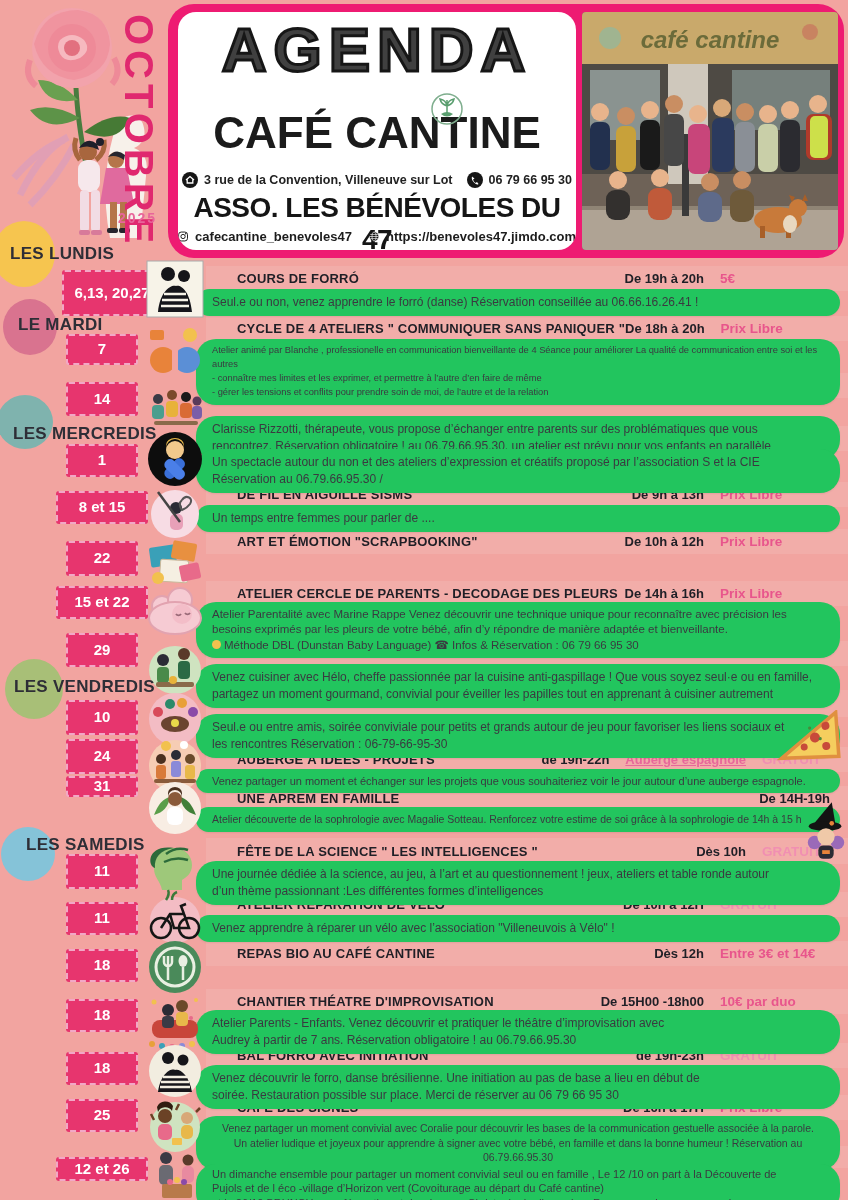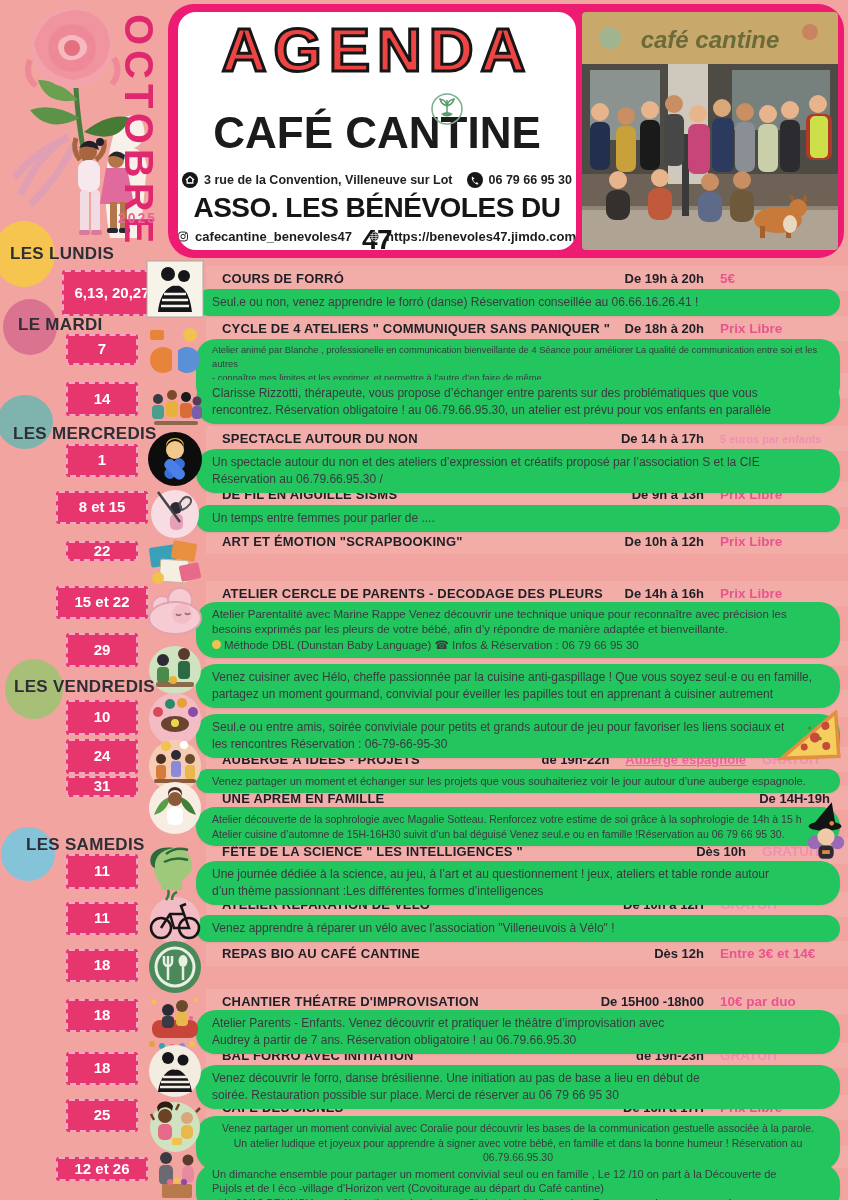--- a/index.html
+++ b/index.html
@@ -4,21 +4,21 @@
 <style>
   html,body{margin:0;padding:0;background:#888;}
   .poster{position:relative;width:848px;height:1200px;overflow:hidden;background:#F2A4A0;
     font-family:"Liberation Sans",sans-serif;margin:0 auto;}
   .poster *{box-sizing:border-box;}
 
   
   .hframe{position:absolute;left:168px;top:4px;width:676px;height:254px;background:#EE1B72;border-radius:26px;z-index:5;}
   .hcard{position:absolute;left:10px;top:8px;width:398px;height:238px;background:#fff;border-radius:18px;overflow:hidden;}
   .agenda{position:absolute;left:0;top:2px;width:100%;text-align:center;font-size:62px;font-weight:800;
-    letter-spacing:7px;color:#ef4444;-webkit-text-stroke:3px #161616;}
+    letter-spacing:7px;color:#404040;-webkit-text-stroke:3px #161616;}
   .cafet{position:absolute;left:0;top:96px;width:100%;text-align:center;font-size:44px;font-weight:800;
     letter-spacing:0px;color:#1b1b1b;}
   .leaflogo{position:absolute;left:252px;top:80px;z-index:2;}
   .addr{position:absolute;left:0;top:160px;width:100%;display:flex;align-items:center;justify-content:center;
     gap:6px;font-size:12.5px;font-weight:bold;color:#222;}
   .asso{position:absolute;left:0;top:180px;width:100%;text-align:center;font-size:28px;font-weight:800;
     letter-spacing:-0.5px;color:#151515;}
   .social{position:absolute;left:0;top:216px;width:100%;display:flex;align-items:center;justify-content:center;
     gap:7px;font-size:13px;font-weight:bold;color:#1c1c1c;}
   .photo{position:absolute;right:6px;top:8px;width:256px;height:238px;border-radius:4px;overflow:hidden;}
@@ -31,21 +31,21 @@
   .roseart{position:absolute;left:0;top:0;z-index:1;}
 
   
   .dlabel{position:absolute;font-weight:800;font-size:17px;color:#2E2E36;z-index:4;letter-spacing:.3px;white-space:nowrap;}
   .blob{position:absolute;z-index:0;}
 
   
   .evt{position:absolute;inset:0;pointer-events:none;}
   .bar{position:absolute;left:206px;right:0;height:25px;background:#F2ADA9;display:flex;align-items:center;
     padding:0 12px 0 16px;z-index:1;}
-  .tt{font-weight:bold;font-size:13px;color:#1F1F26;letter-spacing:.2px;white-space:nowrap;}
+  .tt{font-weight:bold;font-size:13px;color:#1F1F26;letter-spacing:.2px;white-space:nowrap;margin-left:15px;}
   .tt.sm{font-size:12px;}
   .tm{font-weight:bold;font-size:13px;color:#1F1F26;margin-left:auto;white-space:nowrap;}
   .pr{font-weight:bold;font-size:13.5px;color:#E8558C;min-width:116px;margin-left:16px;white-space:nowrap;}
   .pr.lite{color:#F18FB2;}
   .pr.sm{font-size:11px;}
   .pr.nw{min-width:74px;}
   .prnote{font-weight:bold;font-size:13px;color:#E8679A;margin-left:16px;white-space:nowrap;text-decoration:underline;}
   .desc{position:absolute;left:196px;right:8px;background:#22c55e;border-radius:20px;padding:5px 16px;
     font-size:12px;color:#3A3A40;line-height:1.4;z-index:2;box-shadow:0 1px 2px rgba(0,0,0,.07);}
   .desc div{display:block;}
@@ -278,21 +278,21 @@
         <rect x="34" y="26" width="12" height="15" rx="4" fill="#D96B35"></rect>
       <circle cx="51" cy="24" r="4.5" fill="#5A3A5A"></circle>
         <rect x="46" y="29" width="10" height="13" rx="4" fill="#7B5EA8"></rect>
       <rect x="8" y="44" width="44" height="4" rx="2" fill="#8A6A4A"></rect>
     </svg>
     <div class="bar" style="top:373px">
       <span class="tt">CAFÉ DES PARENTS</span>
       <span class="tm">De 17h30 à 19H</span>
       <span class="pr">Prix Libre</span>
     </div>
-    <div class="desc" style="top:380px">
+    <div class="desc" style="top:416px">
       <div>Clarisse Rizzotti, thérapeute, vous propose d’échanger entre parents sur des problématiques que vous</div>
         <div>rencontrez. Réservation obligatoire !  au 06.79.66.95.30, un atelier est prévu pour vos enfants en parallèle</div>
     </div>
   </div>
 
   <div class="evt">
     <div class="badge" style="top:444px;height:33px">1</div>
     <svg class="icn" style="top:430px" viewBox="0 0 58 58">
       <circle cx="29" cy="29" r="27" fill="#0D0D0D"></circle>
       <circle cx="29" cy="20" r="9" fill="#F2C98C"></circle>
@@ -324,21 +324,21 @@
       <span class="tt">DE FIL EN AIGUILLE SISMS</span>
       <span class="tm">De 9h à 13h</span>
       <span class="pr">Prix Libre</span>
     </div>
     <div class="desc" style="top:505px">
       <div>Un temps entre femmes pour parler de ....</div>
     </div>
   </div>
 
   <div class="evt">
-    <div class="badge" style="top:541px;height:20px">22</div>
+    <div class="badge" style="top:541px;height:35px">22</div>
     <svg class="icn" style="top:534px" viewBox="0 0 58 58">
       <rect x="4" y="12" width="26" height="20" rx="2" transform="rotate(-8 17 22)" fill="#3AA0B8"></rect>
       <rect x="26" y="8" width="24" height="18" rx="2" transform="rotate(10 38 17)" fill="#E89040"></rect>
       <rect x="14" y="26" width="28" height="22" rx="2" transform="rotate(4 28 37)" fill="#F5EFE2" stroke="#C9B89A"></rect>
       <rect x="34" y="30" width="20" height="16" rx="2" transform="rotate(-12 44 38)" fill="#E86A8A"></rect>
       <circle cx="12" cy="44" r="6" fill="#F2C14E"></circle>
     </svg>
     <div class="bar" style="top:529px">
       <span class="tt">ART ET ÉMOTION "SCRAPBOOKING"</span>
       <span class="tm">De 10h à 12h</span>
@@ -456,21 +456,20 @@
       <circle cx="29" cy="20" r="7" fill="#8A5A3A"></circle>
       <path d="M22,18 a7,7 0 0 1 14,0 l0,-4 a7,6 0 0 0 -14,0 z" fill="#4A2F1E"></path>
       <rect x="21" y="28" width="16" height="18" rx="6" fill="#FFF"></rect>
     </svg>
     <div class="bar" style="top:786px;height:24px">
       <span class="tt">UNE APREM EN FAMILLE</span>
       <span class="tm" style="padding-right:6px">De 14H-19h</span>
     </div>
     <div class="desc s105" style="top:807px">
       <div>Atelier découverte de la sophrologie avec Magalie Sotteau. Renforcez votre estime de soi grâce à la sophrologie de 14h à 15 h</div>
-        <div>Atelier cuisine d’automne de 15H-16H30 suivit d’un bal déguisé Venez seul.e ou en famille !Réservation au 06 79 66 95 30.</div>
     </div>
   </div>
 
   <div class="evt">
     <div class="badge" style="top:854px;height:35px">11</div>
     <svg class="icn" style="top:838px" viewBox="0 0 58 58">
       <path d="M16,52 c-2,-10 -8,-12 -8,-22 c0,-12 9,-20 20,-20 c10,0 18,7 18,17 c0,8 -5,12 -10,15 l0,10 z" fill="#9EC87A"></path>
       <path d="M28,10 c-14,2 -20,10 -19,20 c-8,-2 -8,-24 19,-20" fill="#2B6A3A"></path>
       <path d="M20,16 q10,-8 22,-4 M18,24 q12,-6 24,-2" stroke="#2B6A3A" stroke-width="2.5" fill="none"></path>
     </svg>

